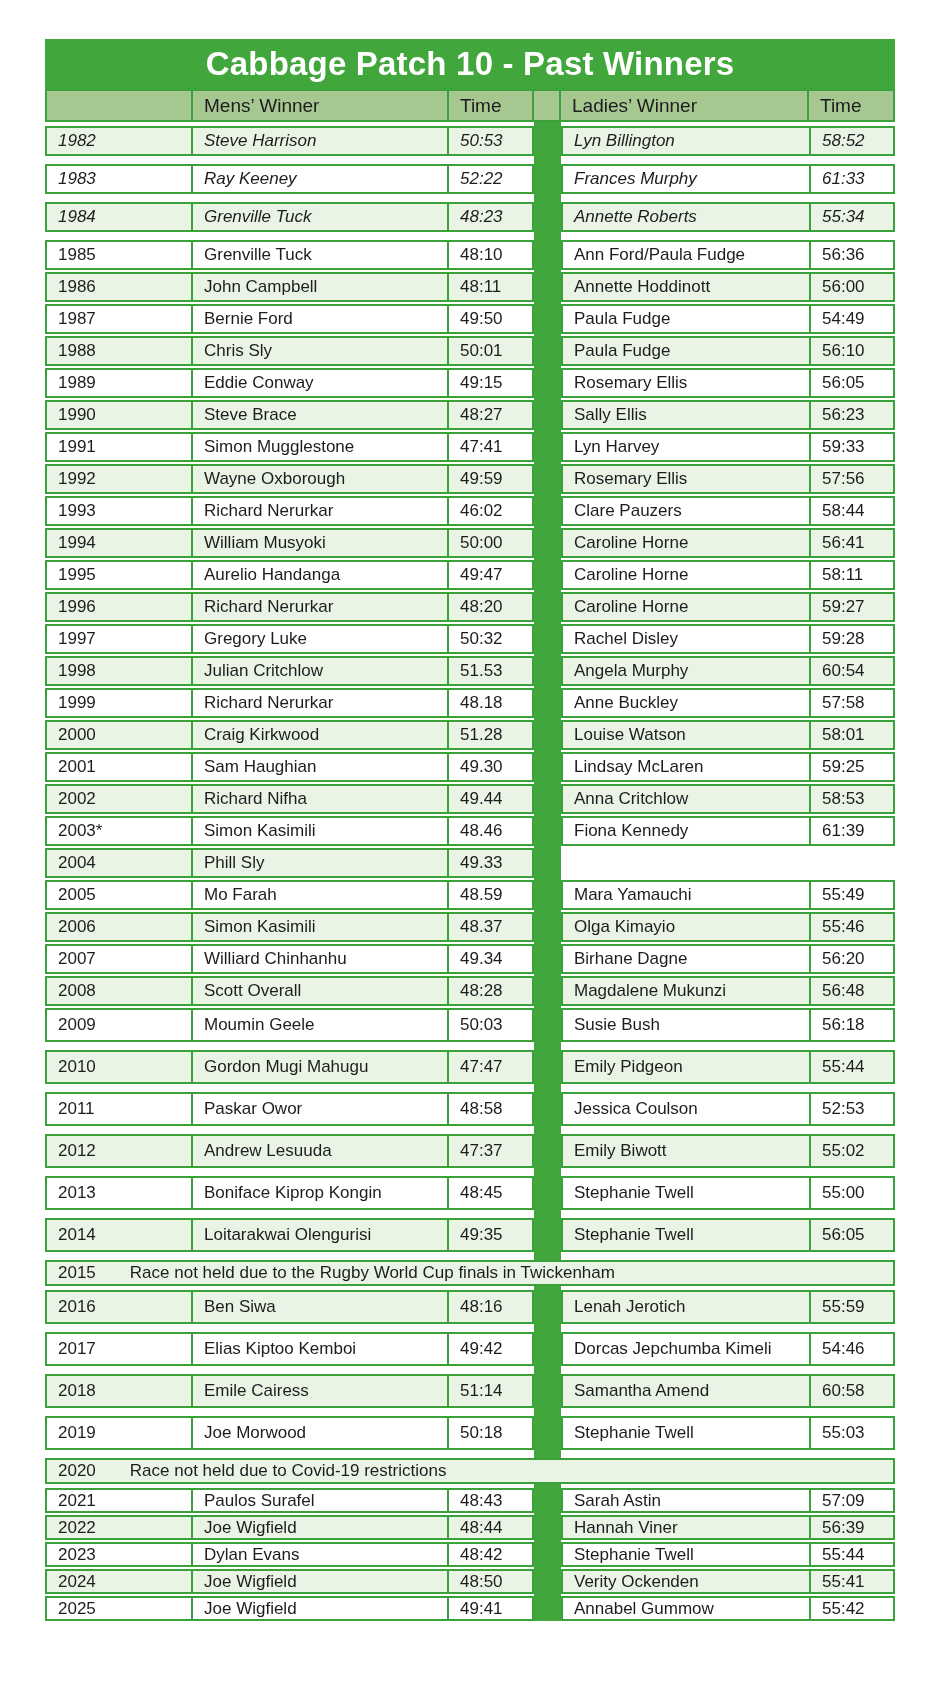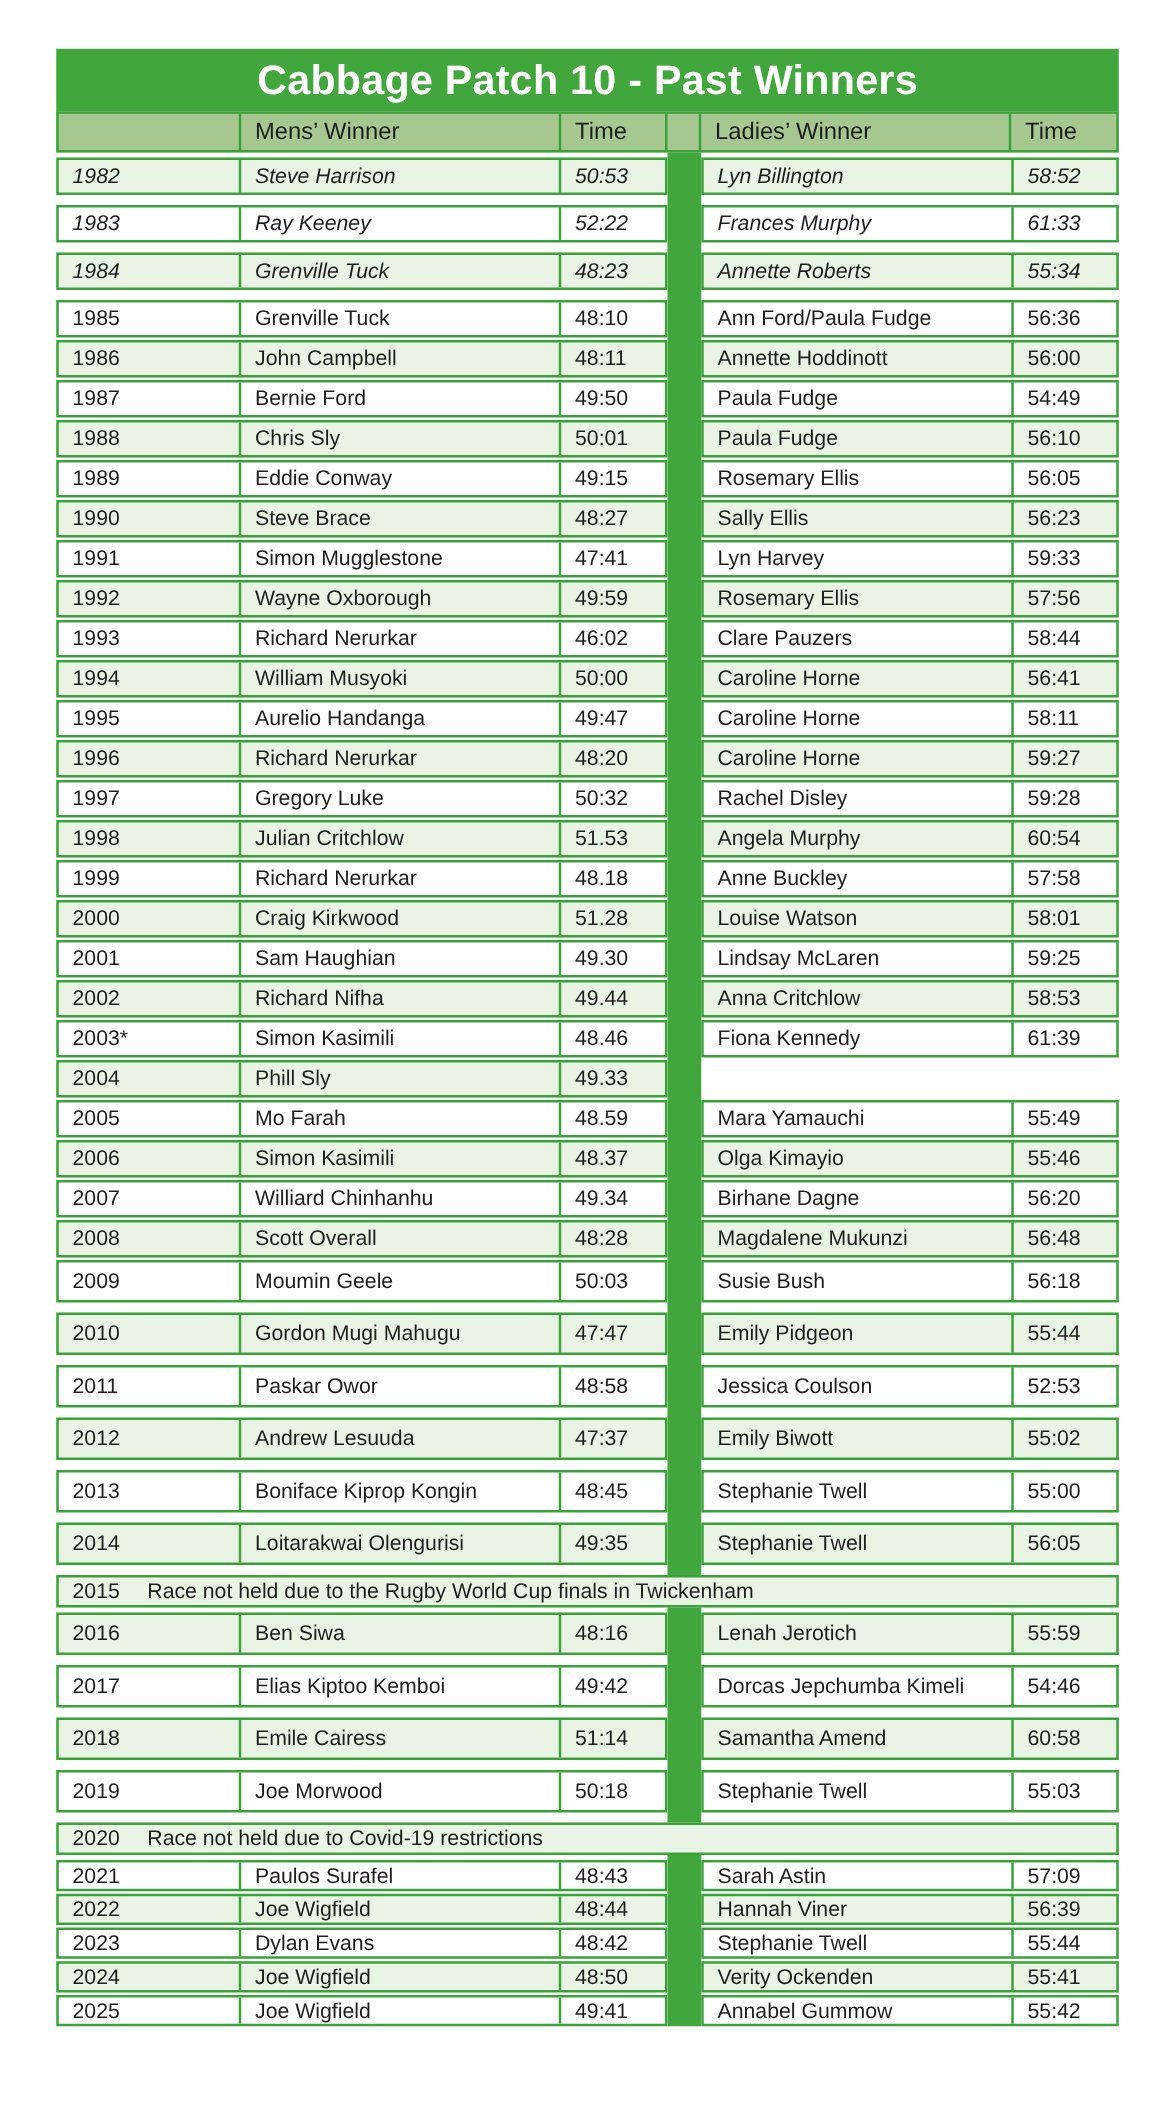--- a/index.html
+++ b/index.html
@@ -52,21 +52,21 @@
   .row.tight{height:25px;margin-bottom:2px;}
   .row.note{height:26px;margin-bottom:4px;}
   .row:last-child{margin-bottom:0;}
   .box{
     display:flex;border:2px solid var(--border);
     background:var(--white);align-items:stretch;
   }
   .row.pale .box{background:var(--pale);}
   .box.left{width:489px;}
   .box.right{width:334px;}
-  .box.full{width:850px;align-items:center;padding:0 11px;}
+  .box.full{width:850px;align-items:center;padding:0 11px;gap:12px;}
   .spacer{width:27px;}
   .cell{
     display:flex;align-items:center;padding:0 11px;
     font-size:17px;overflow:hidden;white-space:nowrap;
   }
   .cell + .cell{border-left:2px solid var(--border);}
   .cell.year{flex:0 0 144px;}
   .cell.name{flex:1;}
   .cell.time{flex:0 0 85px;}
   .box.right .cell.name{flex:0 0 246px;}

